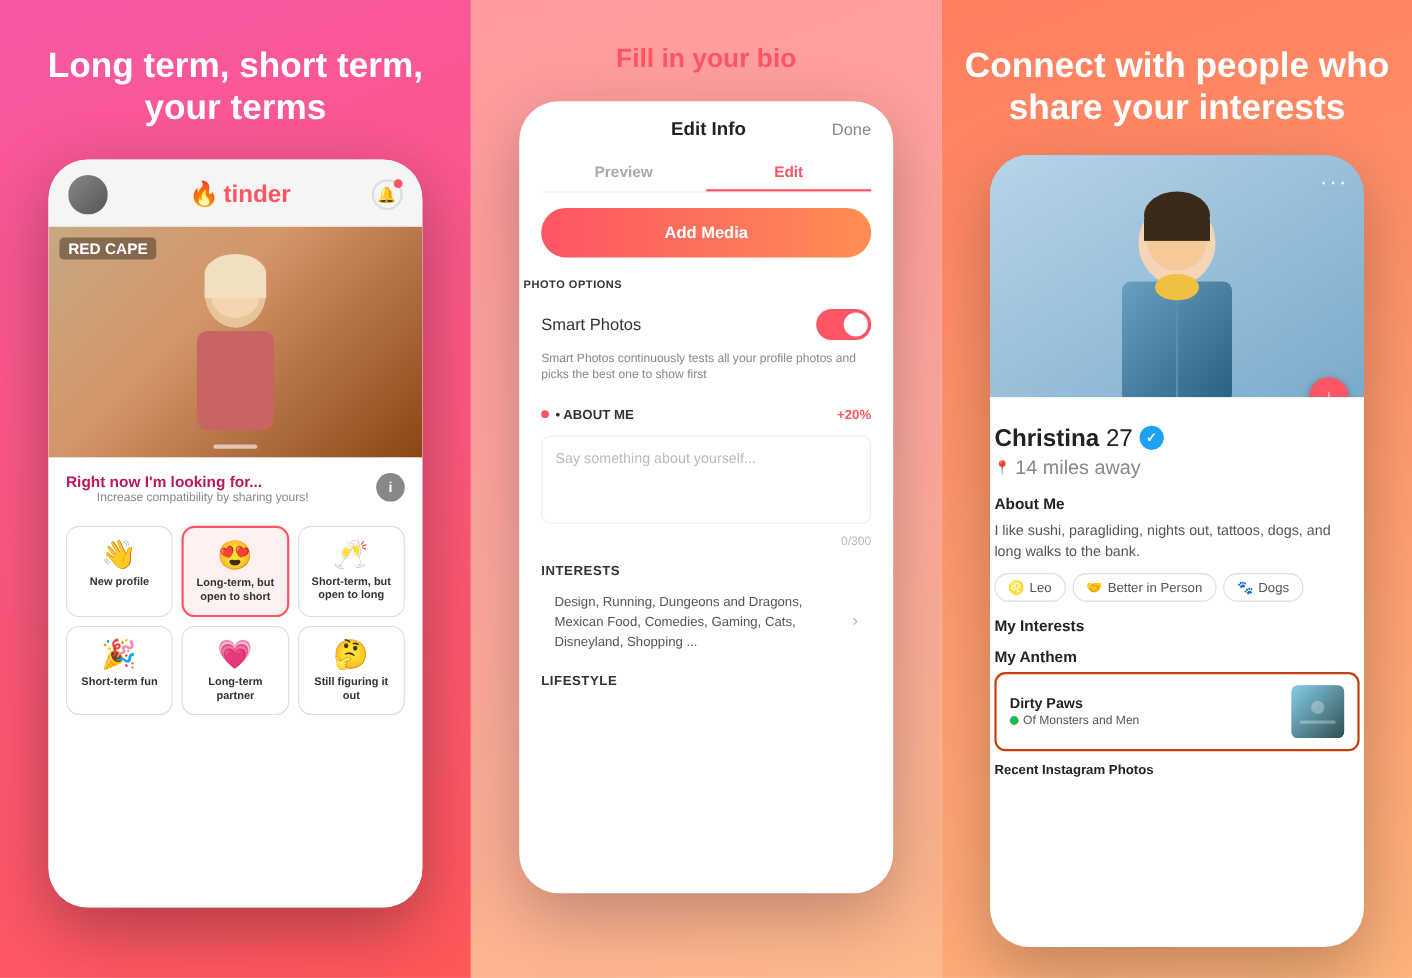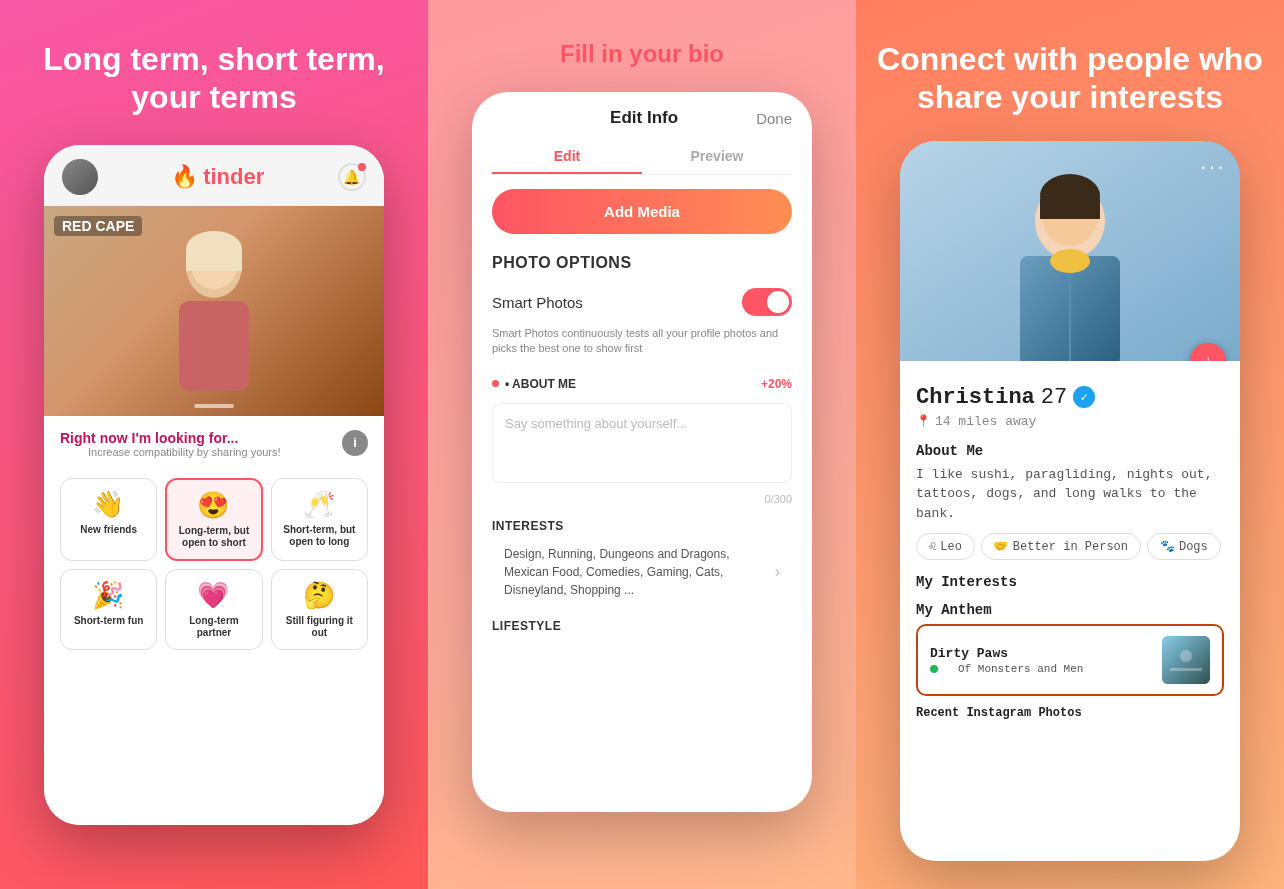--- a/index.html
+++ b/index.html
@@ -182,22 +182,22 @@
       margin: 14px 20px;
       background: linear-gradient(90deg, #fd5564, #ff8e53);
       border-radius: 28px;
       padding: 14px;
       text-align: center;
       color: white;
       font-size: 15px;
       font-weight: 700;
     }
     .section-label {
-      padding: 6px 20px;
-      font-size: 16px;
+      padding: 6px 4px;
+      font-size: 10px;
       font-weight: 700;
       color: #333;
       letter-spacing: 0.5px;
     }
     .toggle-row {
       display: flex; align-items: center; justify-content: space-between;
       padding: 10px 20px;
     }
     .toggle-label { font-size: 15px; color: #333; }
     .toggle {
@@ -296,24 +296,23 @@
     .down-arrow-btn {
       position: absolute; bottom: -18px; right: 14px;
       width: 36px; height: 36px; border-radius: 50%;
       background: #fd5564;
       display: flex; align-items: center; justify-content: center;
       color: white; font-size: 16px;
       box-shadow: 0 2px 8px rgba(0,0,0,0.3);
       z-index: 2;
     }
     .profile3-body {
-      padding: 24px 16px 10px;
+      padding: 24px 4px 10px;
       overflow-y: auto;
       flex: 1;
-      font-family: Liberation Mono, monospace;
     }
     .name-row {
       display: flex; align-items: center; gap: 6px; margin-bottom: 4px;
     }
     .profile-name {
       font-size: 22px; font-weight: 800; color: #222;
     }
     .profile-age {
       font-size: 22px; font-weight: 400; color: #222;
     }
@@ -321,21 +320,21 @@
       width: 22px; height: 22px; border-radius: 50%;
       background: #1da1f2;
       display: flex; align-items: center; justify-content: center;
       color: white; font-size: 12px; font-weight: 700;
     }
     .location-row {
       display: flex; align-items: center; gap: 4px;
       margin-bottom: 14px;
     }
     .pin-icon { font-size: 12px; color: #888; }
-    .location-text { font-size: 13px; color: #888; }
+    .location-text { font-size: 18px; color: #888; }
     .section-title3 {
       font-size: 14px; font-weight: 700; color: #222;
       margin-bottom: 6px; margin-top: 12px;
     }
     .about-text {
       font-size: 13px; color: #555; line-height: 1.5;
       margin-bottom: 10px;
     }
     .badges-row {
       display: flex; flex-wrap: wrap; gap: 6px; margin-bottom: 14px;
@@ -357,21 +356,21 @@
       font-size: 12px; color: #555;
     }
     .anthem-row {
       display: flex; align-items: center; justify-content: space-between;
       border: 2px solid #c2410c; border-radius: 10px;
       padding: 10px 12px;
     }
     .anthem-left { display: flex; flex-direction: column; gap: 2px; }
     .anthem-song { font-size: 13px; font-weight: 700; color: #222; }
     .anthem-artist {
-      display: flex; align-items: center; gap: 20px;
+      display: flex; align-items: center; gap: 4px;
       font-size: 11px; color: #555;
     }
     .spotify-dot { width: 8px; height: 8px; border-radius: 50%; background: #1db954; }
     .anthem-thumb {
       width: 48px; height: 48px; border-radius: 6px;
       background: linear-gradient(135deg, #87CEEB, #2F4F4F);
       overflow: hidden;
     }
     .instagram-label {
       font-size: 12px; font-weight: 700; color: #222;
@@ -422,21 +421,21 @@
           <div class="looking-for-title">Right now I'm looking for...</div>
           <div class="looking-for-subtitle">Increase compatibility by sharing yours!</div>
         </div>
         <div class="info-btn">i</div>
       </div>
 
       <div class="options-grid">
 
         <div class="option-card">
           <span class="option-emoji">👋</span>
-          <span class="option-label">New friends</span>
+          <span class="option-label">New profile</span>
         </div>
 
         <div class="option-card selected">
           <span class="option-emoji">😍</span>
           <span class="option-label">Long-term, but open to short</span>
         </div>
 
         <div class="option-card">
           <span class="option-emoji">🥂</span>
           <span class="option-label">Short-term, but open to long</span>
@@ -466,22 +465,22 @@
 
   <div class="phone-mock2">
 
     <div class="edit-header">
       <div style="width:40px;"></div>
       <div class="edit-title">Edit Info</div>
       <div class="done-btn">Done</div>
     </div>
 
     <div class="tab-row">
+      <div class="tab">Preview</div>
       <div class="tab active">Edit</div>
-      <div class="tab">Preview</div>
     </div>
 
     <div class="add-media-btn">Add Media</div>
 
     <div class="section-label">PHOTO OPTIONS</div>
     <div class="toggle-row">
       <span class="toggle-label">Smart Photos</span>
       <div class="toggle">
         <div class="toggle-knob"></div>
       </div>

